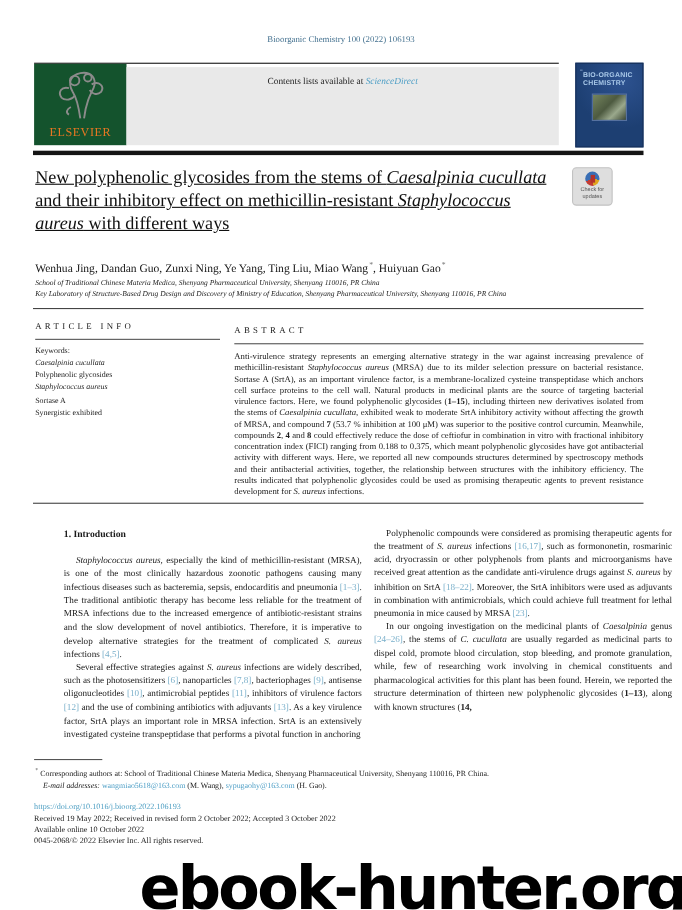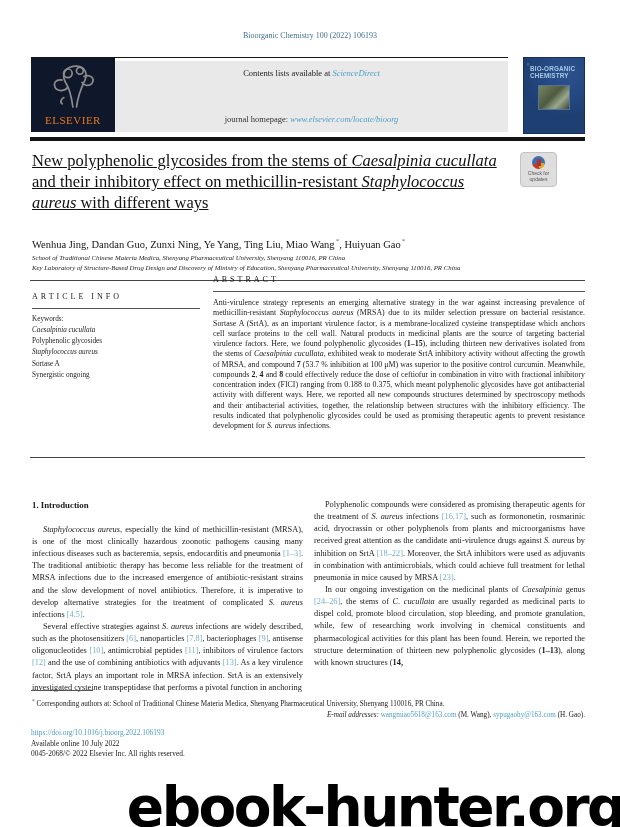--- a/index.html
+++ b/index.html
@@ -4,21 +4,21 @@
 <style>
   html,body{margin:0;padding:0;background:#fff;}
   .page{position:relative;width:620px;height:827px;background:#fff;overflow:hidden;
         font-family:"Liberation Serif","DejaVu Serif",serif;color:#1c1c1c;}
 
   .citation{position:absolute;top:31px;left:0;width:100%;text-align:center;
             font-size:8px;color:#44718f;}
 
   .masthead{position:absolute;left:31px;top:57px;width:477px;border-top:1.5px solid #161616;}
   .masthead-inner{display:flex;align-items:stretch;}
-  .logo-box{width:84px;background:#0f172a;text-align:center;padding-top:5px;}
+  .logo-box{width:84px;background:#14532d;text-align:center;padding-top:5px;}
   .elsevier-text{font-size:11px;color:#e87722;letter-spacing:.5px;line-height:1;}
   .gray-box{flex:1;background:#e9e9e9;margin-top:3px;height:71px;text-align:center;
             display:flex;flex-direction:column;justify-content:space-between;padding:7px 4px 8px;box-sizing:border-box;}
   .contents-line{font-size:8.5px;color:#222;}
   .link-blue{color:#4f9fc6;text-decoration:none;font-style:italic;}
   .journal-title{font-size:17px;color:#141414;letter-spacing:.3px;}
   .homepage-line{font-size:8.5px;color:#333;}
 
   .cover{position:absolute;left:523px;top:57px;width:62px;height:77px;background:#1d3f72;
          background-image:radial-gradient(circle at 70% 20%, #2d5290 0%, #1d3f72 60%);
@@ -51,41 +51,41 @@
 
   .rule-thin{position:absolute;left:30px;top:280px;width:555px;border-top:1px solid #444;}
 
   .info-col{position:absolute;left:32px;top:292px;width:168px;}
   .col-heading{font-size:8px;letter-spacing:3px;color:#1a1a1a;}
   .heading-rule{border-top:1px solid #555;margin-top:7px;}
   .kw-block{margin-top:5px;font-size:7.2px;line-height:1.55;color:#222;}
   .kw-label{}
   .kw-italic{font-style:italic;}
 
-  .abstract-col{position:absolute;left:213px;top:275px;width:372px;}
+  .abstract-col{position:absolute;left:213px;top:296px;width:372px;}
   .abstract-text{margin-top:6px;font-size:7.9px;line-height:1.3;text-align:justify;color:#1a1a1a;}
 
   .seg-i{font-style:italic;}
   .seg-b{font-weight:bold;}
   .seg-r{color:#79afca;}
   .seg-l{color:#4f9fc6;}
 
   .rule-mid{position:absolute;left:30px;top:457px;width:555px;border-top:1px solid #444;}
 
-  .body-col{position:absolute;top:499px;width:271px;font-size:8.3px;line-height:1.465;text-align:justify;color:#1a1a1a;}
+  .body-col{position:absolute;top:479px;width:271px;font-size:8.3px;line-height:1.465;text-align:justify;color:#1a1a1a;margin-left:26px;}
   .body-left{left:32px;}
   .body-right{left:314px;}
   .section-heading{font-weight:bold;font-size:8.8px;margin:0 0 12px 0;text-align:left;}
   .body-par{margin:0;}
   .ind{text-indent:11px;}
 
   .footnote-rule{position:absolute;left:31px;top:690px;width:62px;border-top:1px solid #555;}
   .footnote{position:absolute;left:32px;top:697px;width:553px;font-size:7.2px;line-height:1.5;color:#1a1a1a;}
   .footnote .star{font-size:5.5px;vertical-align:super;color:#444;}
-  .fn-line2{padding-left:7px;text-align:right;}
+  .fn-line2{padding-left:7px;}
 
   .doi{position:absolute;left:31px;top:728px;font-size:7.4px;color:#4d9ec2;text-decoration:none;}
   .footer-lines{position:absolute;left:31px;top:739px;width:553px;font-size:7.4px;line-height:1.38;color:#1c1c1c;}
 
   .watermark{position:absolute;right:-4px;bottom:-12px;white-space:nowrap;
              font-family:"DejaVu Sans","Liberation Sans",sans-serif;font-weight:bold;
              font-size:55px;letter-spacing:-2.5px;color:#000;}
 </style>
 </head>
 <body>
@@ -106,21 +106,20 @@
               <circle cx="26" cy="12" r="5"></circle>
               <circle cx="40" cy="9" r="4"></circle>
               <path d="M22 40 C18 42 16 46 20 48"></path>
             </g>
           </svg>
         </span>
         <div class="elsevier-text">ELSEVIER</div>
       </div>
       <div class="gray-box">
         <div class="contents-line"><span>Contents lists available at </span><a class="link-blue">ScienceDirect</a></div>
-        <div class="homepage-line"><span>journal homepage: </span><a class="link-blue">www.elsevier.com/locate/bioorg</a></div>
       </div>
     </div>
   </div>
 
   <div class="cover">
     <div class="cover-mark">≡</div>
     <div class="cover-title">
       <div>BIO-ORGANIC</div>
       <div>CHEMISTRY</div>
     </div>
@@ -152,21 +151,21 @@
 
   <div class="info-col">
     <div class="col-heading">ARTICLE INFO</div>
     <div class="heading-rule"></div>
     <div class="kw-block">
       <div class="kw-label">Keywords:</div>
       <div class="kw-italic">Caesalpinia cucullata</div>
       <div>Polyphenolic glycosides</div>
       <div class="kw-italic">Staphylococcus aureus</div>
       <div>Sortase A</div>
-      <div>Synergistic ongoing</div>
+      <div>Synergistic exhibited</div>
     </div>
   </div>
 
   <div class="abstract-col">
     <div class="col-heading">ABSTRACT</div>
     <div class="heading-rule"></div>
     <div class="abstract-text"><span>Anti-virulence strategy represents an emerging alternative strategy in the war against increasing prevalence of methicillin-resistant </span><span class="seg-i">Staphylococcus aureus</span><span> (MRSA) due to its milder selection pressure on bacterial resistance. Sortase A (SrtA), as an important virulence factor, is a membrane-localized cysteine transpeptidase which anchors cell surface proteins to the cell wall. Natural products in medicinal plants are the source of targeting bacterial virulence factors. Here, we found polyphenolic glycosides (</span><span class="seg-b">1–15</span><span>), including thirteen new derivatives isolated from the stems of </span><span class="seg-i">Caesalpinia cucullata</span><span>, exhibited weak to moderate SrtA inhibitory activity without affecting the growth of MRSA, and compound </span><span class="seg-b">7</span><span> (53.7 % inhibition at 100 μM) was superior to the positive control curcumin. Meanwhile, compounds </span><span class="seg-b">2</span><span>, </span><span class="seg-b">4</span><span> and </span><span class="seg-b">8</span><span> could effectively reduce the dose of ceftiofur in combination in vitro with fractional inhibitory concentration index (FICI) ranging from 0.188 to 0.375, which meant polyphenolic glycosides have got antibacterial activity with different ways. Here, we reported all new compounds structures determined by spectroscopy methods and their antibacterial activities, together, the relationship between structures with the inhibitory efficiency. The results indicated that polyphenolic glycosides could be used as promising therapeutic agents to prevent resistance development for </span><span class="seg-i">S. aureus</span><span> infections.</span></div>
   </div>
 
   <div class="rule-mid"></div>
@@ -183,19 +182,20 @@
   </div>
 
   <div class="footnote-rule"></div>
   <div class="footnote">
     <div><span class="star">*</span><span> Corresponding authors at: School of Traditional Chinese Materia Medica, Shenyang Pharmaceutical University, Shenyang 110016, PR China.</span></div>
     <div class="fn-line2"><span class="seg-i">E-mail addresses: </span><span class="seg-l">wangmiao5618@163.com</span><span> (M. Wang), </span><span class="seg-l">sypugaohy@163.com</span><span> (H. Gao).</span></div>
   </div>
 
   <a class="doi">https://doi.org/10.1016/j.bioorg.2022.106193</a>
   <div class="footer-lines">
-    <div>Available online 10 July 2022</div>
+    <div>Received 19 May 2022; Received in revised form 2 October 2022; Accepted 3 October 2022</div>
+    <div>Available online 10 October 2022</div>
     <div>0045-2068/© 2022 Elsevier Inc. All rights reserved.</div>
   </div>
 
   <div class="watermark">ebook-hunter.org</div>
 
 </div>
 
 </body></html>

